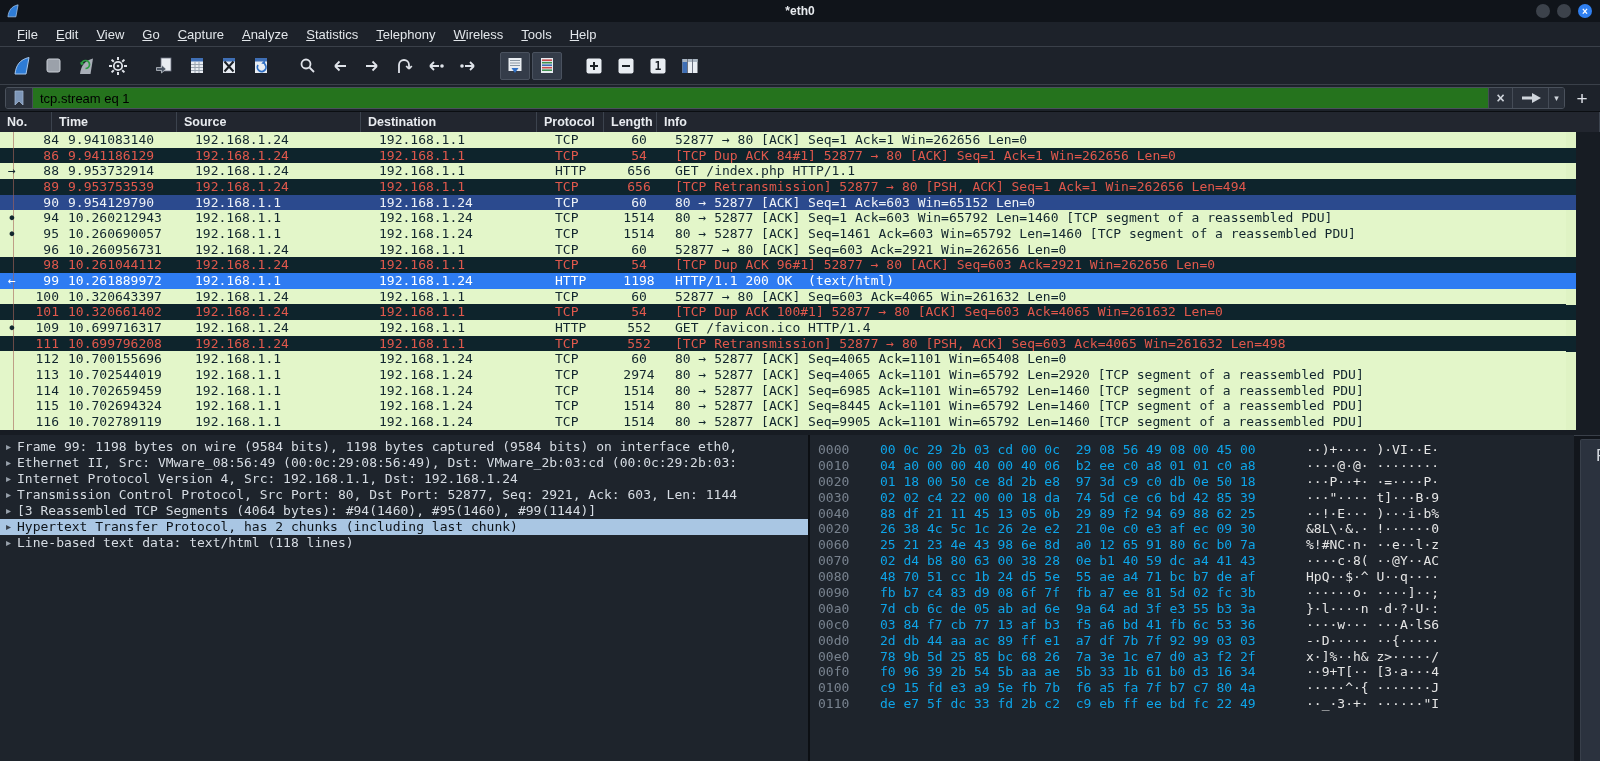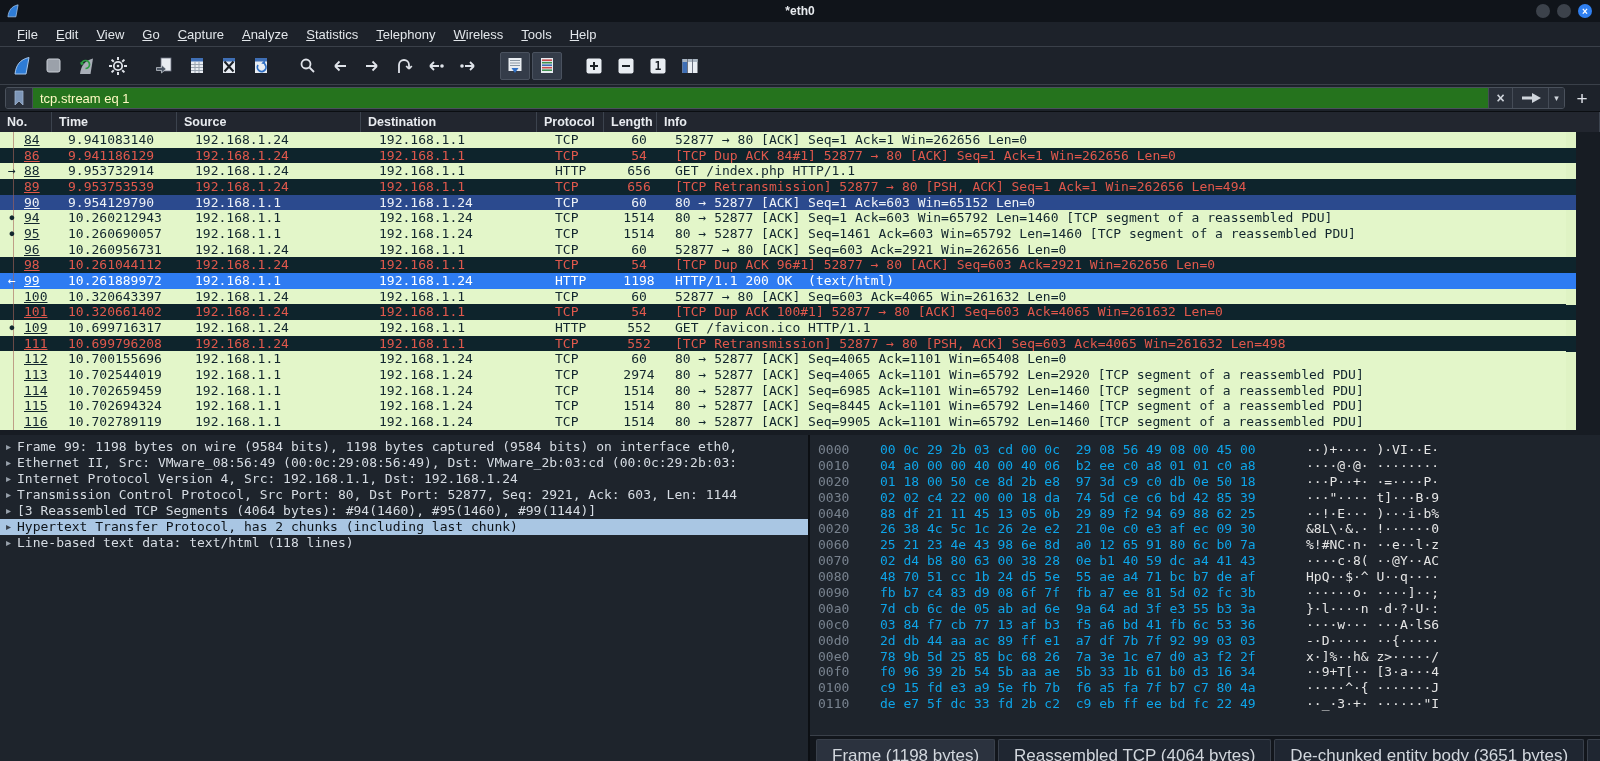--- a/index.html
+++ b/index.html
@@ -23,21 +23,21 @@
   
   .toolbar{flex:0 0 38px;background:#1d222a;display:flex;align-items:center;padding-left:6px;border-bottom:1px solid #3a4049;}
   .tbtn{width:30px;height:28px;background:transparent;border:1px solid transparent;display:flex;align-items:center;justify-content:center;margin:0 1px;padding:0;}
   .tbtn.pressed{background:#343c49;border:1px solid #4a525f;border-radius:2px;}
   .tbtn.gap{margin-left:16px;}
 
   
   .filterbar{flex:0 0 27px;background:#1d222a;display:flex;align-items:center;padding:2px 5px;border-bottom:1px solid #0b0e12;}
   .fb-group{display:flex;flex:1;height:22px;border:1px solid #4a515c;border-radius:3px;overflow:hidden;}
   .fb-bookmark{width:27px;background:#2a303a;border:none;border-right:1px solid #454c57;display:flex;align-items:center;justify-content:center;padding:0;}
-  .fb-input{flex:1;background:#25731d;border:none;outline:none;color:#fef9c3;font-size:13px;padding:0 7px;font-family:"Liberation Sans",sans-serif;}
+  .fb-input{flex:1;background:#25731d;border:none;outline:none;color:#000000;font-size:13px;padding:0 7px;font-family:"Liberation Sans",sans-serif;}
   .fb-clear{width:24px;background:#2a303a;border:none;border-left:1px solid #454c57;color:#cfd4db;font-size:14px;font-weight:bold;line-height:20px;padding:0;}
   .fb-apply{width:36px;background:#2a303a;border:none;border-left:1px solid #454c57;display:flex;align-items:center;justify-content:center;padding:0;}
   .fb-caret{width:16px;background:#2a303a;border:none;border-left:1px solid #454c57;color:#cfd4db;font-size:9px;padding:0;}
   .fb-add{width:26px;background:transparent;border:none;color:#dfe3e9;font-size:19px;line-height:19px;padding:0;margin-left:4px;}
 
   
   .pl-header{flex:0 0 20px;background:#22262f;display:flex;font-size:12.5px;font-weight:bold;color:#e8ebef;align-items:stretch;}
   .pl-header .hcell{border-right:1px solid #3c434e;display:flex;align-items:center;padding-left:7px;}
   .c-no{width:52px;} .c-time{width:125px;} .c-src{width:184px;} .c-dst{width:176px;}
   .c-proto{width:67px;} .c-len{width:53px;} .c-info{flex:1;}
@@ -46,21 +46,21 @@
   .pl-rows::after{content:'';position:absolute;left:13px;top:0;bottom:0;width:1px;background:rgba(165,100,90,.6);}
   .plr{display:flex;height:15.68px;font-family:"DejaVu Sans Mono",monospace;font-size:13px;line-height:15.7px;white-space:pre;overflow:hidden;}
   .plr.ok{background:#e3f6c9;color:#12262e;}
   .plr.bad{background:#0e242c;color:#e0584c;}
   .plr.navy{background:#2b4a8e;color:#eef2f7;}
   .plr.sel{background:#2e7cf2;color:#ffffff;}
   .pc{overflow:hidden;}
   .pc.no{width:64px;display:flex;}
   .mark{width:24px;text-align:center;z-index:1;}
   .mark.dot{font-size:8px;}
-  .num{flex:1;padding-right:5px;text-decoration:underline;}
+  .num{flex:1;text-align:right;padding-right:5px;}
   .pc.time{width:125px;padding-left:4px;}
   .pc.src{width:184px;padding-left:6px;}
   .pc.dst{width:176px;padding-left:6px;}
   .pc.proto{width:67px;padding-left:6px;}
   .pc.len{width:53px;text-align:center;padding-right:7px;}
   .pc.info{flex:1;padding-left:6px;}
   .pl-map{width:10px;background:linear-gradient(to bottom,
     #dff3c4 0 5.3%, #0e242c 5.3% 10.5%, #dff3c4 10.5% 15.8%, #0e242c 15.8% 21.1%,
     #2b4a8e 21.1% 26.3%, #dff3c4 26.3% 42.1%, #0e242c 42.1% 47.4%, #2e7cf2 47.4% 52.6%,
     #dff3c4 52.6% 57.9%, #0e242c 57.9% 63.2%, #dff3c4 63.2% 68.4%, #0e242c 68.4% 73.7%,
@@ -69,21 +69,21 @@
 
   .gap-strip{flex:0 0 5px;background:#171c23;}
 
   
   .bottom{flex:1;display:flex;overflow:hidden;}
   .details{width:810px;background:#1e242c;padding-top:4px;border-right:2px solid #0c0f13;overflow:hidden;}
   .det-row{height:16px;line-height:16px;font-family:"DejaVu Sans Mono",monospace;font-size:13px;color:#d6dce3;white-space:pre;display:flex;overflow:hidden;}
   .det-row .tw{width:17px;text-align:center;color:#98a1ab;font-size:10px;font-family:"DejaVu Sans",sans-serif;flex:0 0 17px;}
   .det-row.sel{background:#a9c6e3;color:#0d1319;}
   .det-row.sel .tw{color:#39404a;}
-  .rightpane{flex:1;display:flex;flex-direction:column;overflow:hidden;}
+  .rightpane{flex:1;display:flex;flex-direction:row;overflow:hidden;}
   .hexpane{flex:1;background:#1e242c;padding:7px 0 0 8px;overflow:hidden;}
   .hexr{height:15.9px;line-height:15.9px;font-family:"DejaVu Sans Mono",monospace;font-size:13px;white-space:pre;display:flex;}
   .hx-off{color:#79838f;width:48px;margin-right:14px;flex:0 0 48px;}
   .hx-b{color:#0ea5e9;width:380px;flex:0 0 380px;}
   .hx-a{color:#e5e5e5;margin-left:46px;}
 
   
   .tabbar{flex:0 0 26px;background:#12161c;border-top:1px solid #3a4049;display:flex;align-items:stretch;padding:3px 2px 0 6px;overflow:hidden;}
   .tab{font-size:17px;color:#d2d7dd;background:#1f2631;padding:6px 15px 0;border:1px solid #39404b;border-bottom:none;margin-right:3px;white-space:nowrap;border-radius:2px 2px 0 0;}
   .tab.active{background:#2b323e;}
@@ -299,21 +299,21 @@
         <div class="plr ok"><div class="pc no"><span class="mark">→</span><span class="num">88</span></div><div class="pc time">9.953732914</div><div class="pc src">192.168.1.24</div><div class="pc dst">192.168.1.1</div><div class="pc proto">HTTP</div><div class="pc len">656</div><div class="pc info">GET /index.php HTTP/1.1</div></div>
         <div class="plr bad"><div class="pc no"><span class="mark"></span><span class="num">89</span></div><div class="pc time">9.953753539</div><div class="pc src">192.168.1.24</div><div class="pc dst">192.168.1.1</div><div class="pc proto">TCP</div><div class="pc len">656</div><div class="pc info">[TCP Retransmission] 52877 → 80 [PSH, ACK] Seq=1 Ack=1 Win=262656 Len=494</div></div>
         <div class="plr navy"><div class="pc no"><span class="mark"></span><span class="num">90</span></div><div class="pc time">9.954129790</div><div class="pc src">192.168.1.1</div><div class="pc dst">192.168.1.24</div><div class="pc proto">TCP</div><div class="pc len">60</div><div class="pc info">80 → 52877 [ACK] Seq=1 Ack=603 Win=65152 Len=0</div></div>
         <div class="plr ok"><div class="pc no"><span class="mark dot">●</span><span class="num">94</span></div><div class="pc time">10.260212943</div><div class="pc src">192.168.1.1</div><div class="pc dst">192.168.1.24</div><div class="pc proto">TCP</div><div class="pc len">1514</div><div class="pc info">80 → 52877 [ACK] Seq=1 Ack=603 Win=65792 Len=1460 [TCP segment of a reassembled PDU]</div></div>
         <div class="plr ok"><div class="pc no"><span class="mark dot">●</span><span class="num">95</span></div><div class="pc time">10.260690057</div><div class="pc src">192.168.1.1</div><div class="pc dst">192.168.1.24</div><div class="pc proto">TCP</div><div class="pc len">1514</div><div class="pc info">80 → 52877 [ACK] Seq=1461 Ack=603 Win=65792 Len=1460 [TCP segment of a reassembled PDU]</div></div>
         <div class="plr ok"><div class="pc no"><span class="mark"></span><span class="num">96</span></div><div class="pc time">10.260956731</div><div class="pc src">192.168.1.24</div><div class="pc dst">192.168.1.1</div><div class="pc proto">TCP</div><div class="pc len">60</div><div class="pc info">52877 → 80 [ACK] Seq=603 Ack=2921 Win=262656 Len=0</div></div>
         <div class="plr bad"><div class="pc no"><span class="mark"></span><span class="num">98</span></div><div class="pc time">10.261044112</div><div class="pc src">192.168.1.24</div><div class="pc dst">192.168.1.1</div><div class="pc proto">TCP</div><div class="pc len">54</div><div class="pc info">[TCP Dup ACK 96#1] 52877 → 80 [ACK] Seq=603 Ack=2921 Win=262656 Len=0</div></div>
         <div class="plr sel"><div class="pc no"><span class="mark">←</span><span class="num">99</span></div><div class="pc time">10.261889972</div><div class="pc src">192.168.1.1</div><div class="pc dst">192.168.1.24</div><div class="pc proto">HTTP</div><div class="pc len">1198</div><div class="pc info">HTTP/1.1 200 OK  (text/html)</div></div>
         <div class="plr ok"><div class="pc no"><span class="mark"></span><span class="num">100</span></div><div class="pc time">10.320643397</div><div class="pc src">192.168.1.24</div><div class="pc dst">192.168.1.1</div><div class="pc proto">TCP</div><div class="pc len">60</div><div class="pc info">52877 → 80 [ACK] Seq=603 Ack=4065 Win=261632 Len=0</div></div>
         <div class="plr bad"><div class="pc no"><span class="mark"></span><span class="num">101</span></div><div class="pc time">10.320661402</div><div class="pc src">192.168.1.24</div><div class="pc dst">192.168.1.1</div><div class="pc proto">TCP</div><div class="pc len">54</div><div class="pc info">[TCP Dup ACK 100#1] 52877 → 80 [ACK] Seq=603 Ack=4065 Win=261632 Len=0</div></div>
-        <div class="plr ok"><div class="pc no"><span class="mark dot">●</span><span class="num">109</span></div><div class="pc time">10.699716317</div><div class="pc src">192.168.1.24</div><div class="pc dst">192.168.1.1</div><div class="pc proto">HTTP</div><div class="pc len">552</div><div class="pc info">GET /favicon.ico HTTP/1.1</div></div>
+        <div class="plr ok"><div class="pc no"><span class="mark dot">●</span><span class="num">109</span></div><div class="pc time">10.699716317</div><div class="pc src">192.168.1.24</div><div class="pc dst">192.168.1.1</div><div class="pc proto">HTTP</div><div class="pc len">552</div><div class="pc info">GET /favicon.ico HTTP/1.4</div></div>
         <div class="plr bad"><div class="pc no"><span class="mark"></span><span class="num">111</span></div><div class="pc time">10.699796208</div><div class="pc src">192.168.1.24</div><div class="pc dst">192.168.1.1</div><div class="pc proto">TCP</div><div class="pc len">552</div><div class="pc info">[TCP Retransmission] 52877 → 80 [PSH, ACK] Seq=603 Ack=4065 Win=261632 Len=498</div></div>
         <div class="plr ok"><div class="pc no"><span class="mark"></span><span class="num">112</span></div><div class="pc time">10.700155696</div><div class="pc src">192.168.1.1</div><div class="pc dst">192.168.1.24</div><div class="pc proto">TCP</div><div class="pc len">60</div><div class="pc info">80 → 52877 [ACK] Seq=4065 Ack=1101 Win=65408 Len=0</div></div>
         <div class="plr ok"><div class="pc no"><span class="mark"></span><span class="num">113</span></div><div class="pc time">10.702544019</div><div class="pc src">192.168.1.1</div><div class="pc dst">192.168.1.24</div><div class="pc proto">TCP</div><div class="pc len">2974</div><div class="pc info">80 → 52877 [ACK] Seq=4065 Ack=1101 Win=65792 Len=2920 [TCP segment of a reassembled PDU]</div></div>
         <div class="plr ok"><div class="pc no"><span class="mark"></span><span class="num">114</span></div><div class="pc time">10.702659459</div><div class="pc src">192.168.1.1</div><div class="pc dst">192.168.1.24</div><div class="pc proto">TCP</div><div class="pc len">1514</div><div class="pc info">80 → 52877 [ACK] Seq=6985 Ack=1101 Win=65792 Len=1460 [TCP segment of a reassembled PDU]</div></div>
         <div class="plr ok"><div class="pc no"><span class="mark"></span><span class="num">115</span></div><div class="pc time">10.702694324</div><div class="pc src">192.168.1.1</div><div class="pc dst">192.168.1.24</div><div class="pc proto">TCP</div><div class="pc len">1514</div><div class="pc info">80 → 52877 [ACK] Seq=8445 Ack=1101 Win=65792 Len=1460 [TCP segment of a reassembled PDU]</div></div>
         <div class="plr ok"><div class="pc no"><span class="mark"></span><span class="num">116</span></div><div class="pc time">10.702789119</div><div class="pc src">192.168.1.1</div><div class="pc dst">192.168.1.24</div><div class="pc proto">TCP</div><div class="pc len">1514</div><div class="pc info">80 → 52877 [ACK] Seq=9905 Ack=1101 Win=65792 Len=1460 [TCP segment of a reassembled PDU]</div></div>
       </div>
     <div class="pl-map"></div>
     <div class="pl-track"></div>
   </div>

